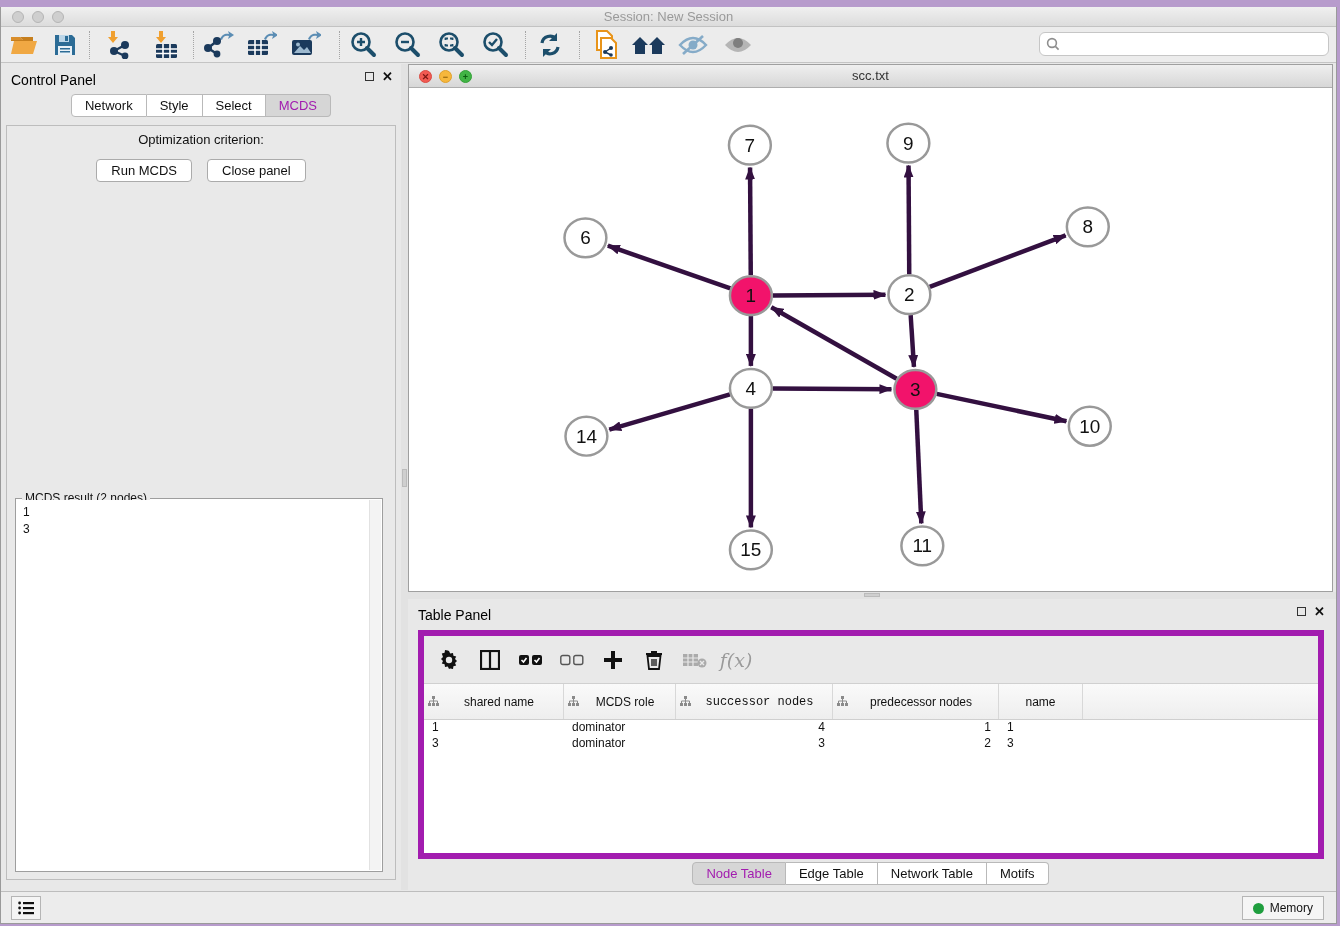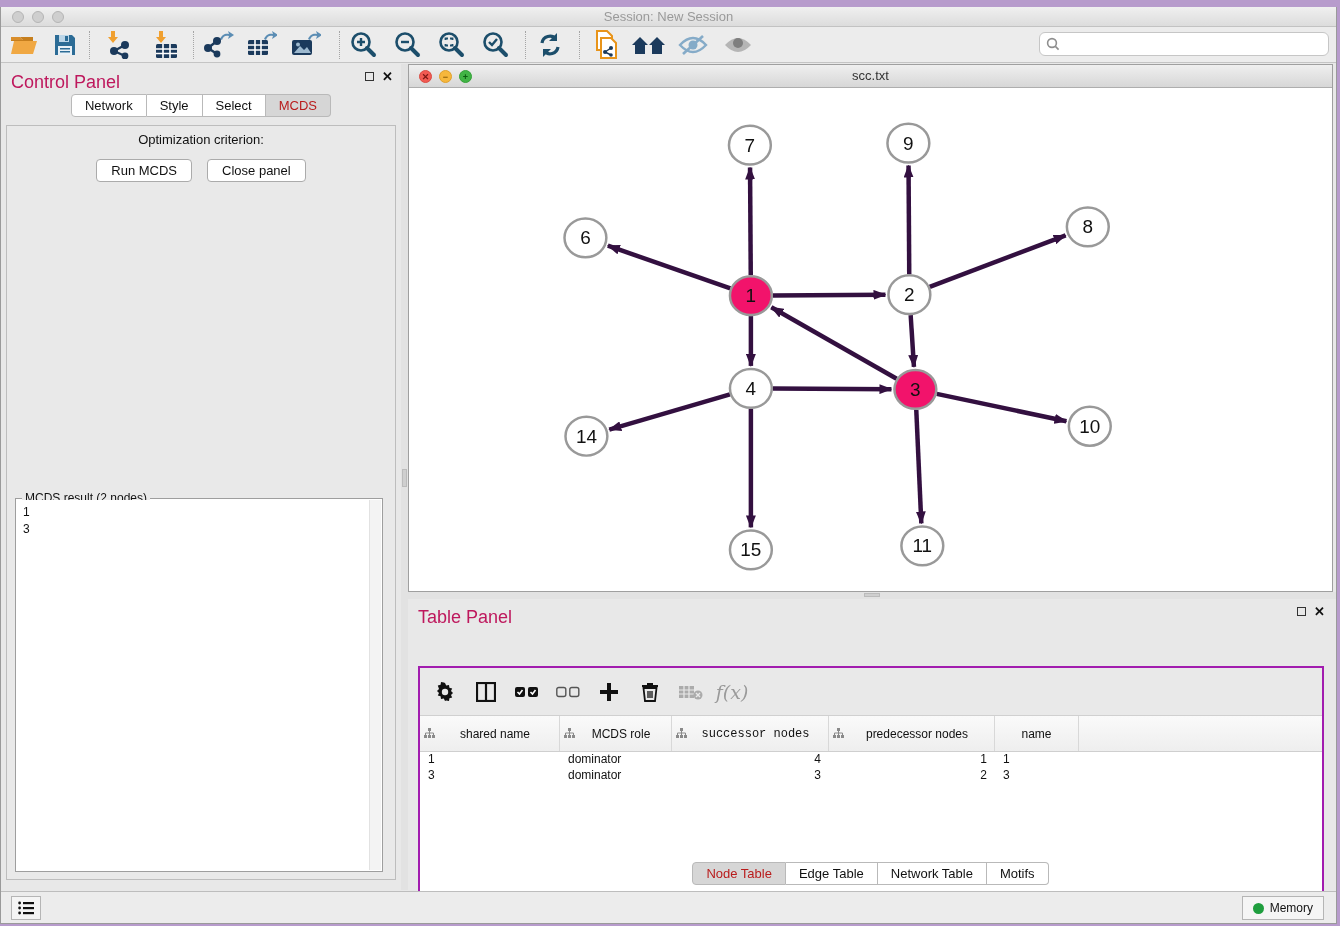--- a/index.html
+++ b/index.html
@@ -13,29 +13,29 @@
   .tl-dot { position:absolute; top:4px; width:12px; height:12px; border-radius:50%; background:#cfcfcf; border:1px solid #b5b5b5; }
   #maintoolbar { height:36px; background:#ececec; border-bottom:1px solid #c4c4c4; position:relative; }
   .tbi { position:absolute; top:3px; width:34px; height:30px; display:flex; align-items:center; justify-content:center; }
   .tbsep { position:absolute; top:4px; height:28px; border-left:1px dotted #a5a5a5; }
   #searchbox { position:absolute; top:5px; left:1038px; width:290px; height:24px; background:#fff; border:1px solid #c6c6c6; border-radius:6px; display:flex; align-items:center; padding-left:6px; }
   #searchbox input { border:none; outline:none; flex:1; font-size:12px; background:transparent; height:100%; }
 
   
   #controlpanel { position:absolute; left:0; top:57px; width:400px; bottom:33px; background:#e8e8e8; }
   .panelheader { height:30px; position:relative; }
-  .panelheader .ph-title { position:absolute; left:10px; top:8px; font-size:18px; color:#be185d; }
+  .panelheader .ph-title { position:absolute; left:10px; top:8px; font-size:14px; color:#000000; }
   .ph-icons { position:absolute; right:8px; top:7px; display:flex; gap:8px; align-items:center; }
   .float-ic { width:9px; height:9px; border:1.5px solid #333; display:inline-block; }
   .close-ic { font-size:13px; font-weight:bold; color:#111; line-height:11px; }
   .seg-tabs { display:flex; justify-content:center; }
   .seg-tab { font-size:13px; padding:3px 13px; background:#fff; border:1px solid #b9b9b9; border-left:none; color:#111; cursor:default; }
   .seg-tab:first-child { border-left:1px solid #b9b9b9; border-radius:4px 0 0 4px; }
   .seg-tab:last-child { border-radius:0 4px 4px 0; }
-  .seg-tab.active { background:#d6d6d6; color:#b91c1c; }
+  .seg-tab.active { background:#d6d6d6; color:#a21caf; }
   #cp-body { position:absolute; left:5px; right:5px; top:61px; bottom:10px; border:1px solid #bdbdbd; background:#e9e9e9; }
   #opt-label { text-align:center; margin-top:6px; font-size:13px; color:#111; }
   #opt-select { position:relative; margin:9px auto 0; width:310px; height:22px; background:#fff; border:1px solid #ababab; border-radius:4px; font-size:13px; color:#111; display:flex; align-items:center; padding-left:9px; }
   .stepper { position:absolute; right:5px; top:2px; width:11px; height:16px; display:flex; flex-direction:column; align-items:center; justify-content:center; gap:1px; }
   .stepper i { width:0; height:0; border-left:4px solid transparent; border-right:4px solid transparent; }
   .stepper .up { border-bottom:5px solid #444; }
   .stepper .dn { border-top:5px solid #444; }
   #cp-buttons { display:flex; justify-content:center; gap:15px; margin-top:12px; }
   .mac-btn { font-size:13px; color:#111; background:#fff; border:1px solid #ababab; border-radius:4px; padding:3px 14px; }
   #resultbox { position:absolute; left:8px; right:12px; top:372px; bottom:7px; border:1px solid #9e9e9e; background:#fff; }
@@ -52,21 +52,21 @@
   
   #netwin { position:absolute; left:407px; top:57px; right:3px; height:528px; border:1px solid #9f9f9f; background:#fff; }
   #netwin-titlebar { height:23px; background:linear-gradient(#efefef,#d7d7d7); border-bottom:1px solid #aeaeae; position:relative; text-align:center; }
   #netwin-titlebar .title { font-size:13px; color:#333; line-height:22px; }
   .mac-dot { position:absolute; top:5px; width:13px; height:13px; border-radius:50%; font-size:9px; font-weight:bold; text-align:center; line-height:12px; }
   #netcanvas { position:absolute; inset:23px 0 0 0; background:#fff; }
   #graph-svg { width:100%; height:100%; }
 
   
   #tablepanel { position:absolute; left:407px; top:592px; right:3px; bottom:33px; background:#e8e8e8; }
-  #tp-container { position:absolute; left:10px; right:9px; top:31px; height:229px; border:2px solid #a21caf; background:#fff;margin-top:36px; }
+  #tp-container { position:absolute; left:10px; right:9px; top:31px; height:229px; border:6px solid #a21caf; background:#fff; }
   #tp-toolbar { height:48px; background:#e9e9e9; border-bottom:1px solid #d0d0d0; display:flex; align-items:center; gap:15px; padding-left:12px; }
   .tpi { width:26px; height:26px; display:flex; align-items:center; justify-content:center; }
   .fx { font-family:"DejaVu Serif", serif; font-style:italic; font-size:19px; color:#9a9a9a; }
   #tp-header { display:flex; height:36px; background:linear-gradient(#fafafa,#eeeeee); border-bottom:1px solid #cfcfcf; }
   .th-cell { display:flex; align-items:center; border-right:1px solid #d8d8d8; font-size:12px; color:#111; padding:0 4px; }
   .th-cell .lbl { flex:1; text-align:center; }
   .tr-row { display:flex; height:16px; }
   .td-cell { font-size:12px; color:#111; padding:0 8px; overflow:hidden; white-space:nowrap; }
   #tp-tabsrow { position:absolute; left:0; right:0; bottom:5px; height:26px; display:flex; justify-content:center; align-items:flex-end; }
 

